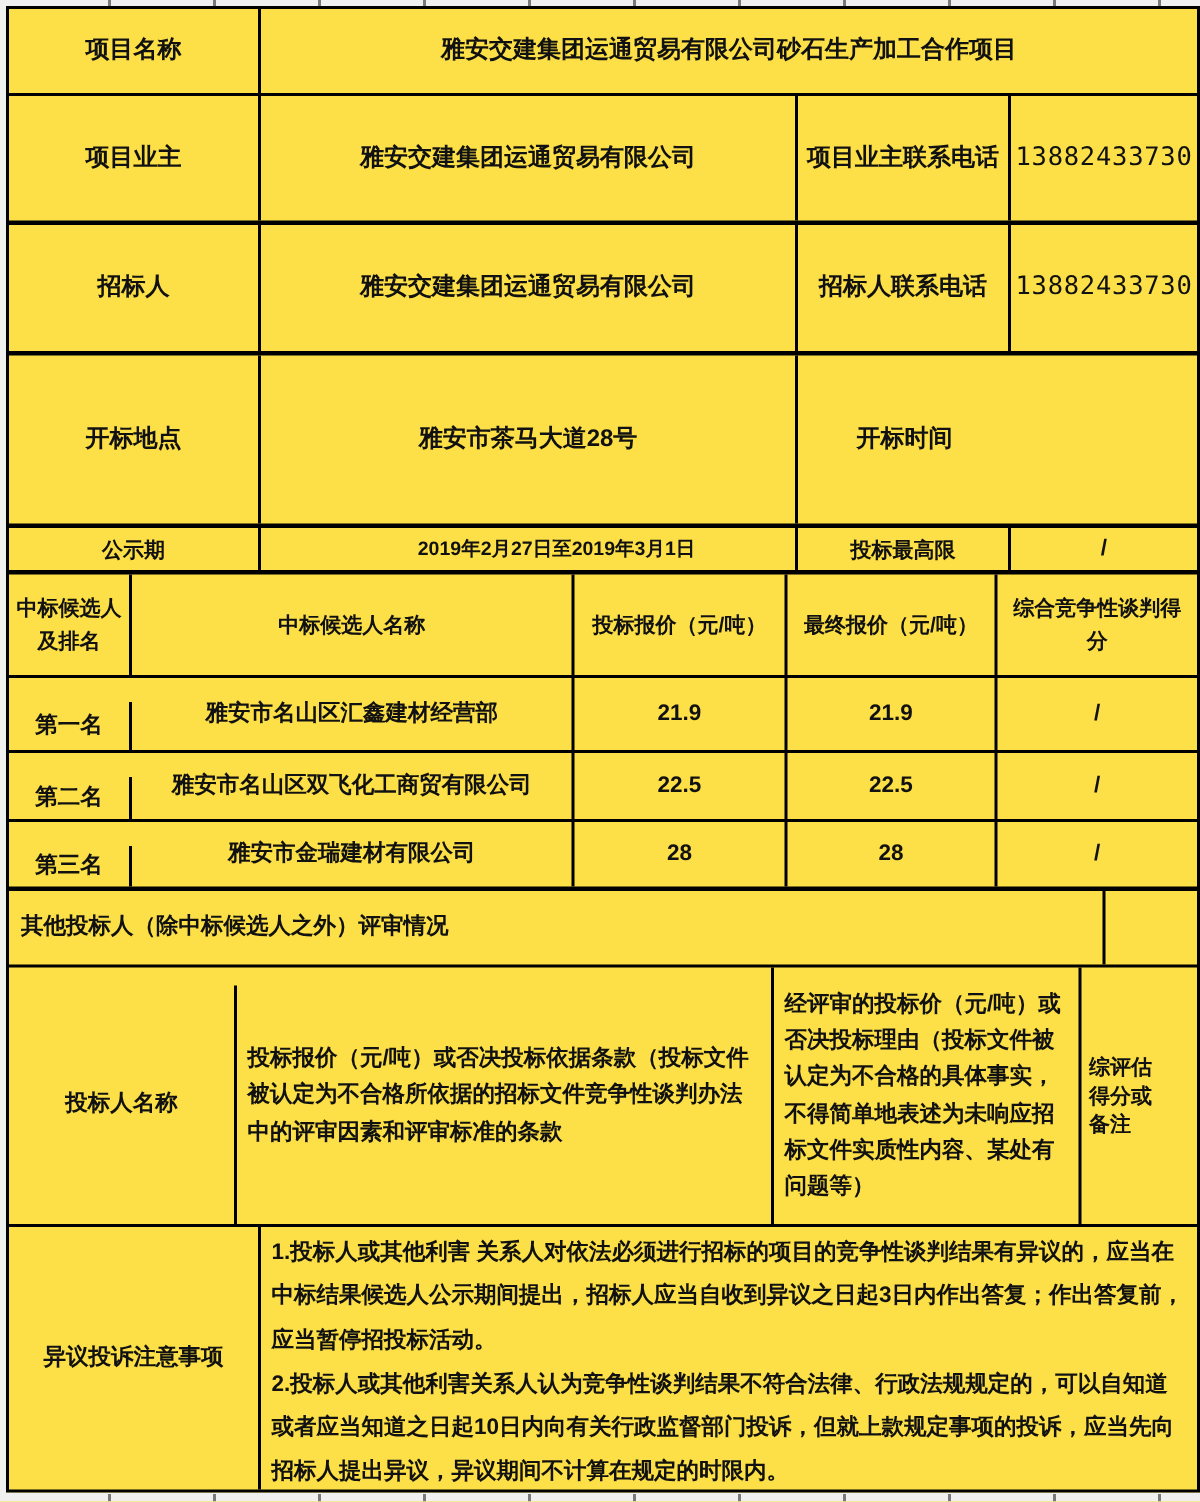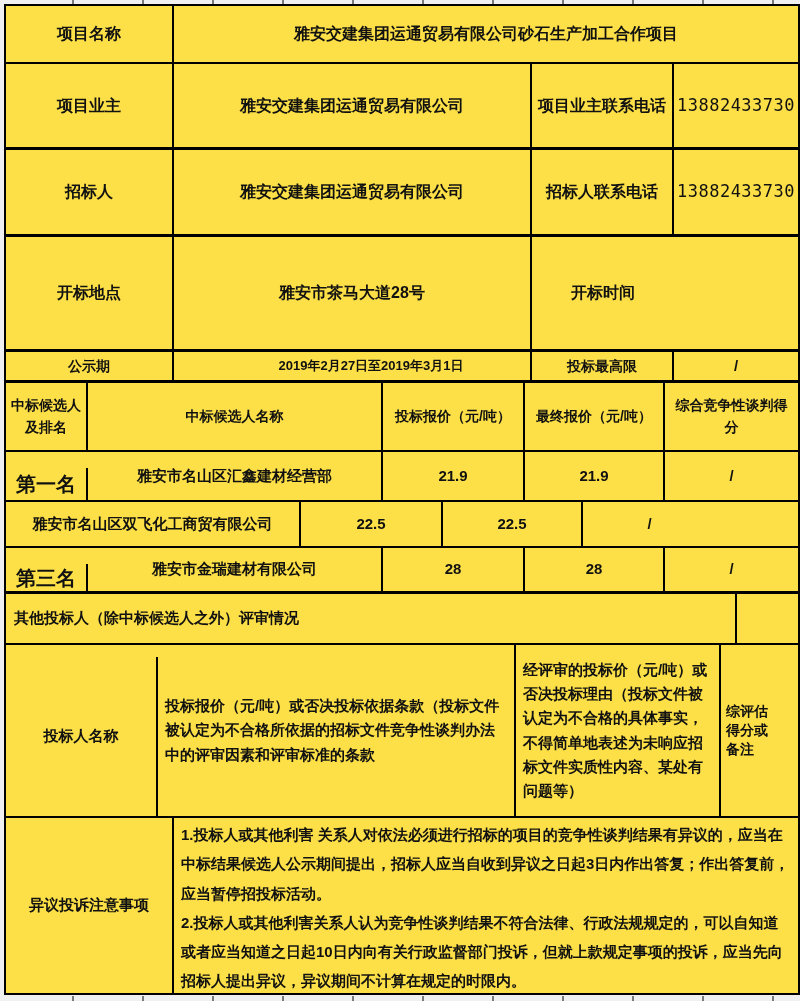--- a/index.html
+++ b/index.html
@@ -38,21 +38,21 @@
     overflow:hidden;
   }
   .c:last-child{border-right:none;}
   .c.left{justify-content:flex-start;text-align:left;padding-left:8px;}
   .c.sm{font-size:14px;line-height:1.35;}
   .c.xs{font-size:13px;}
   .c.num{font-weight:600;font-size:15px;}
   .c.phone{font-family:"DejaVu Sans Mono","Liberation Mono",monospace;font-weight:400;font-size:17px;letter-spacing:.5px;}
   .c.para{font-size:15px;line-height:1.62;align-items:center;}
   .c.para15{font-size:15px;line-height:1.95;}
-  .c.rank{font-size:20px;margin-top:16px;}
+  .c.rank{font-size:15px;margin-top:16px;}
   .c.name{font-size:15px;}
   .c.hdr{font-size:14px;line-height:1.55;}
 </style>
 </head>
 <body>
 
 <div class="canvas">
   <div class="edge-ticks top"></div>
 
   <div class="doc-table">
@@ -99,20 +99,21 @@
 
     <div class="row" style="height:48px;">
       <div class="c rank" style="width:82px;">第一名</div>
       <div class="c name" style="width:295px;">雅安市名山区汇鑫建材经营部</div>
       <div class="c num" style="width:142px;">21.9</div>
       <div class="c num" style="width:140px;">21.9</div>
       <div class="c num" style="width:133px;">/</div>
     </div>
 
     <div class="row" style="height:44px;">
+      <div class="c rank" style="width:82px;">第二名</div>
       <div class="c name" style="width:295px;">雅安市名山区双飞化工商贸有限公司</div>
       <div class="c num" style="width:142px;">22.5</div>
       <div class="c num" style="width:140px;">22.5</div>
       <div class="c num" style="width:133px;">/</div>
     </div>
 
     <div class="row thick" style="height:43px;">
       <div class="c rank" style="width:82px;">第三名</div>
       <div class="c name" style="width:295px;">雅安市金瑞建材有限公司</div>
       <div class="c num" style="width:142px;">28</div>

